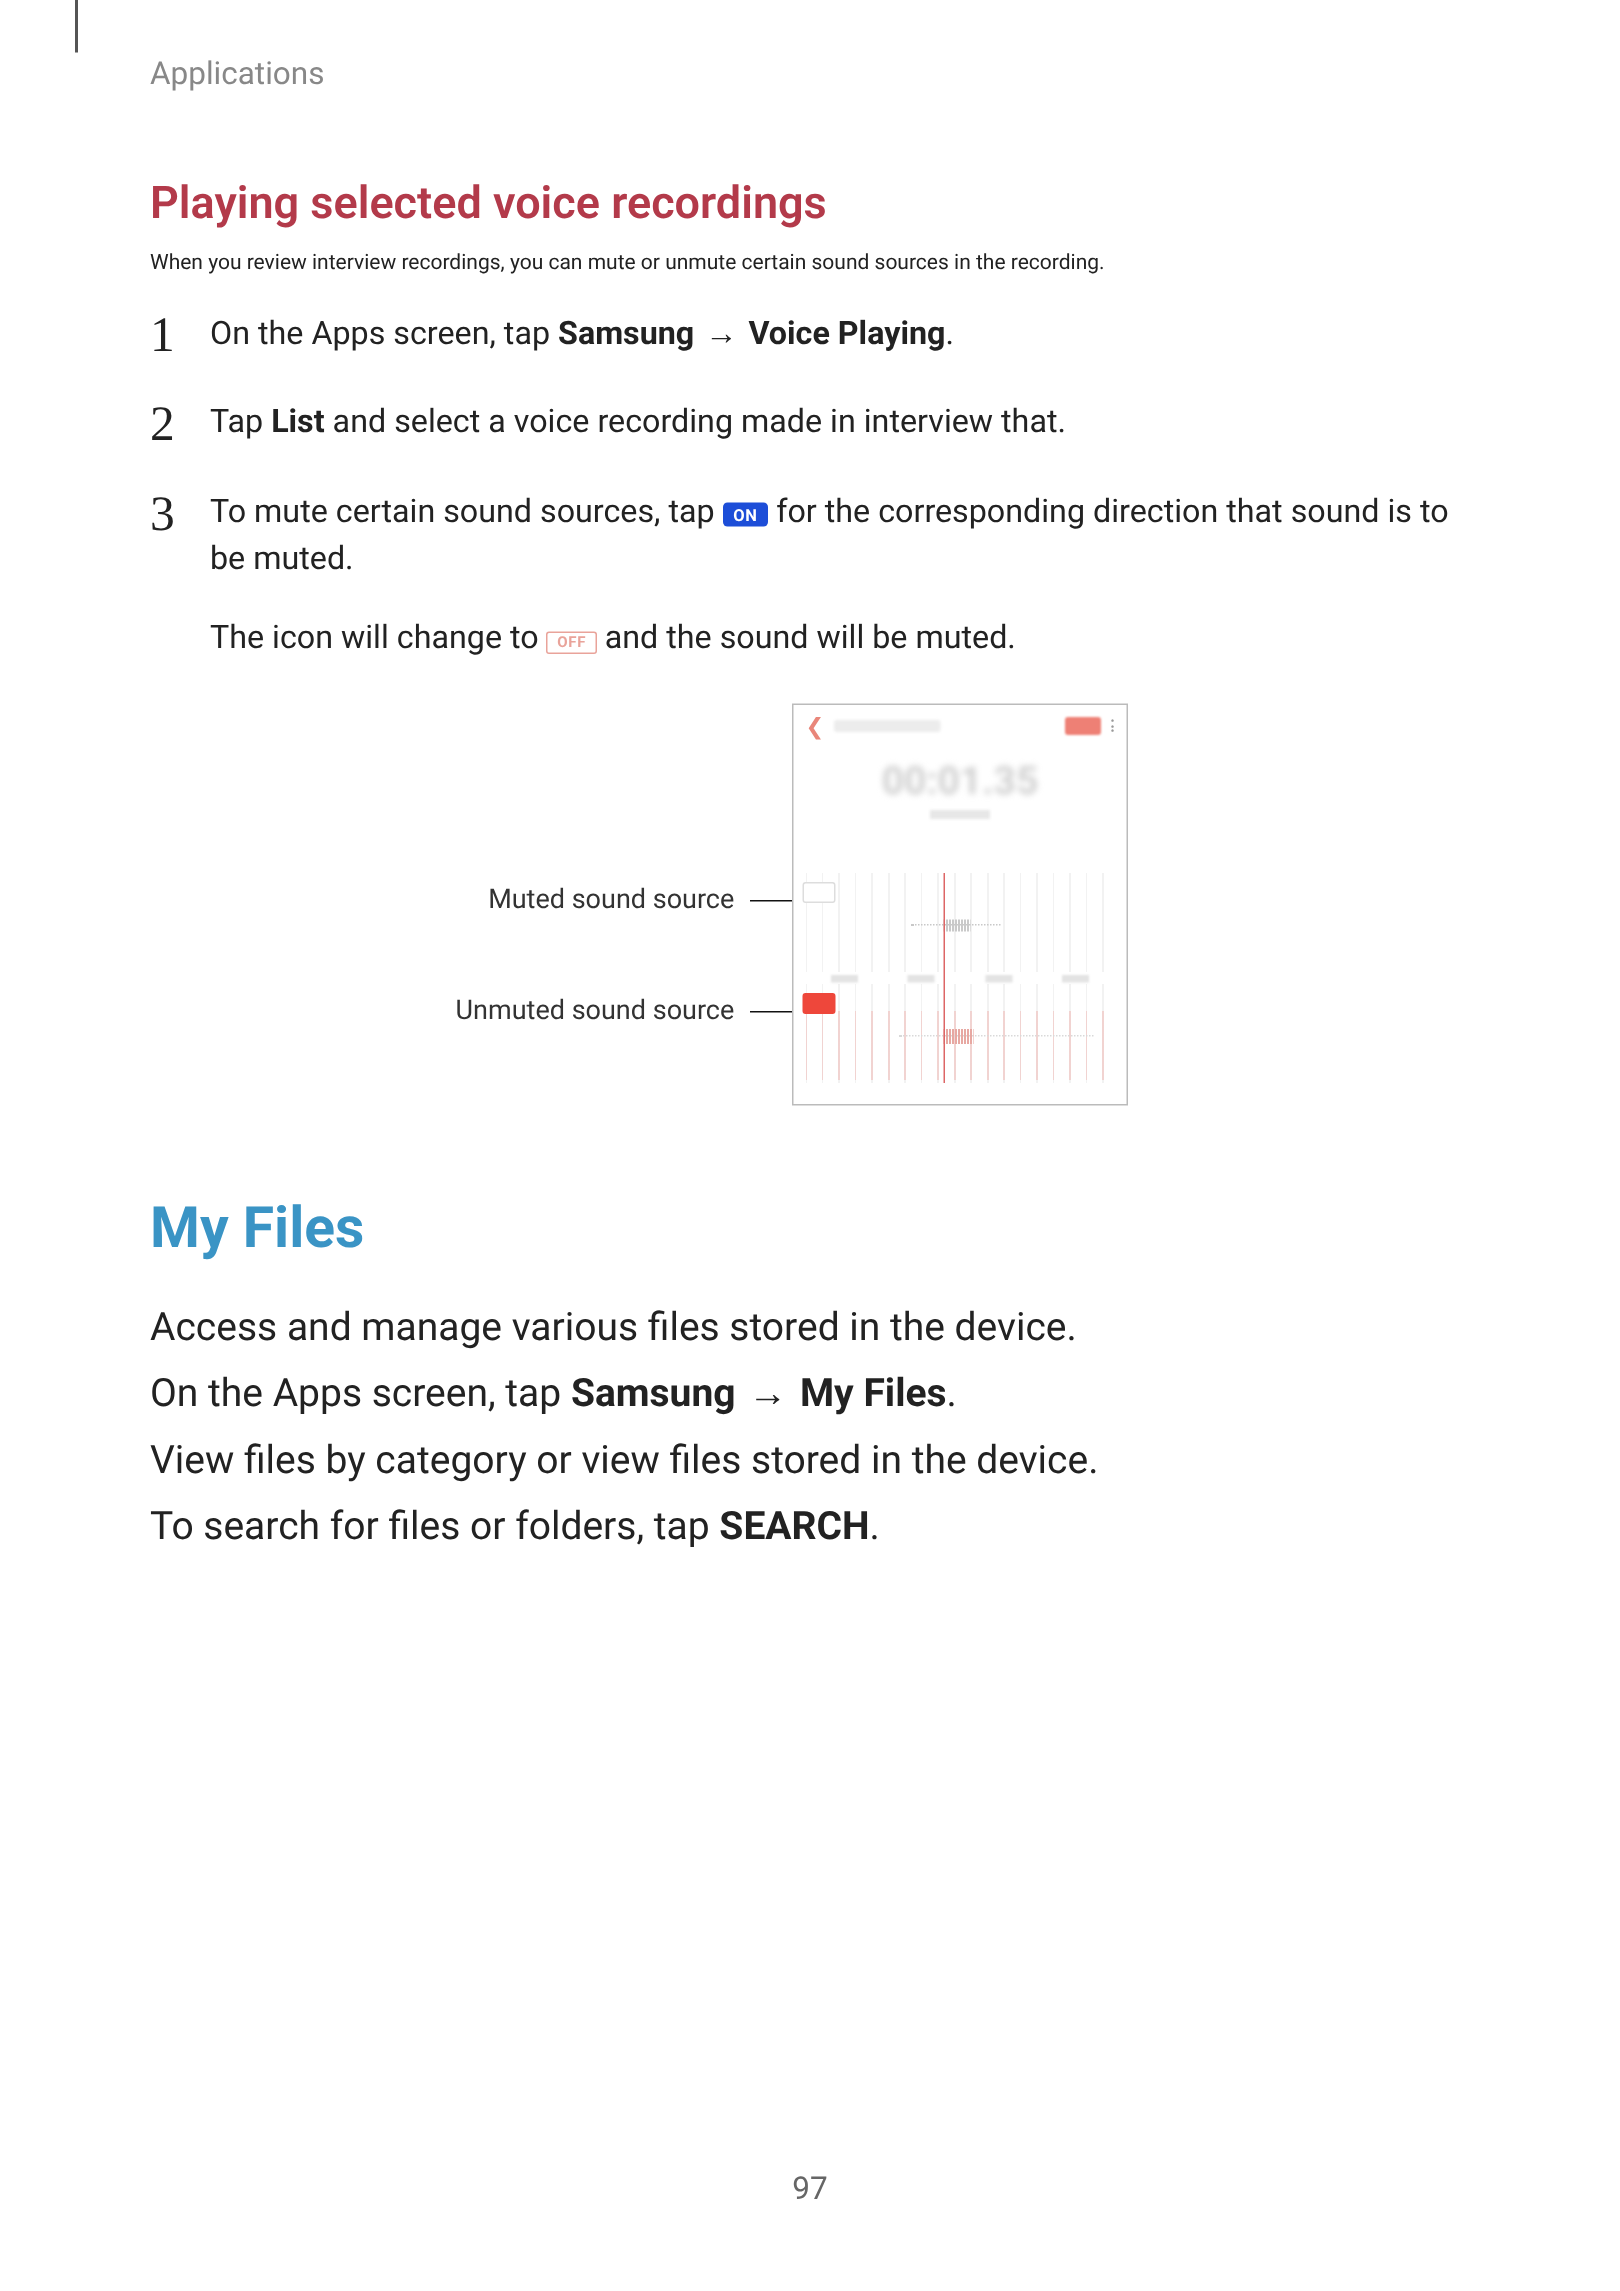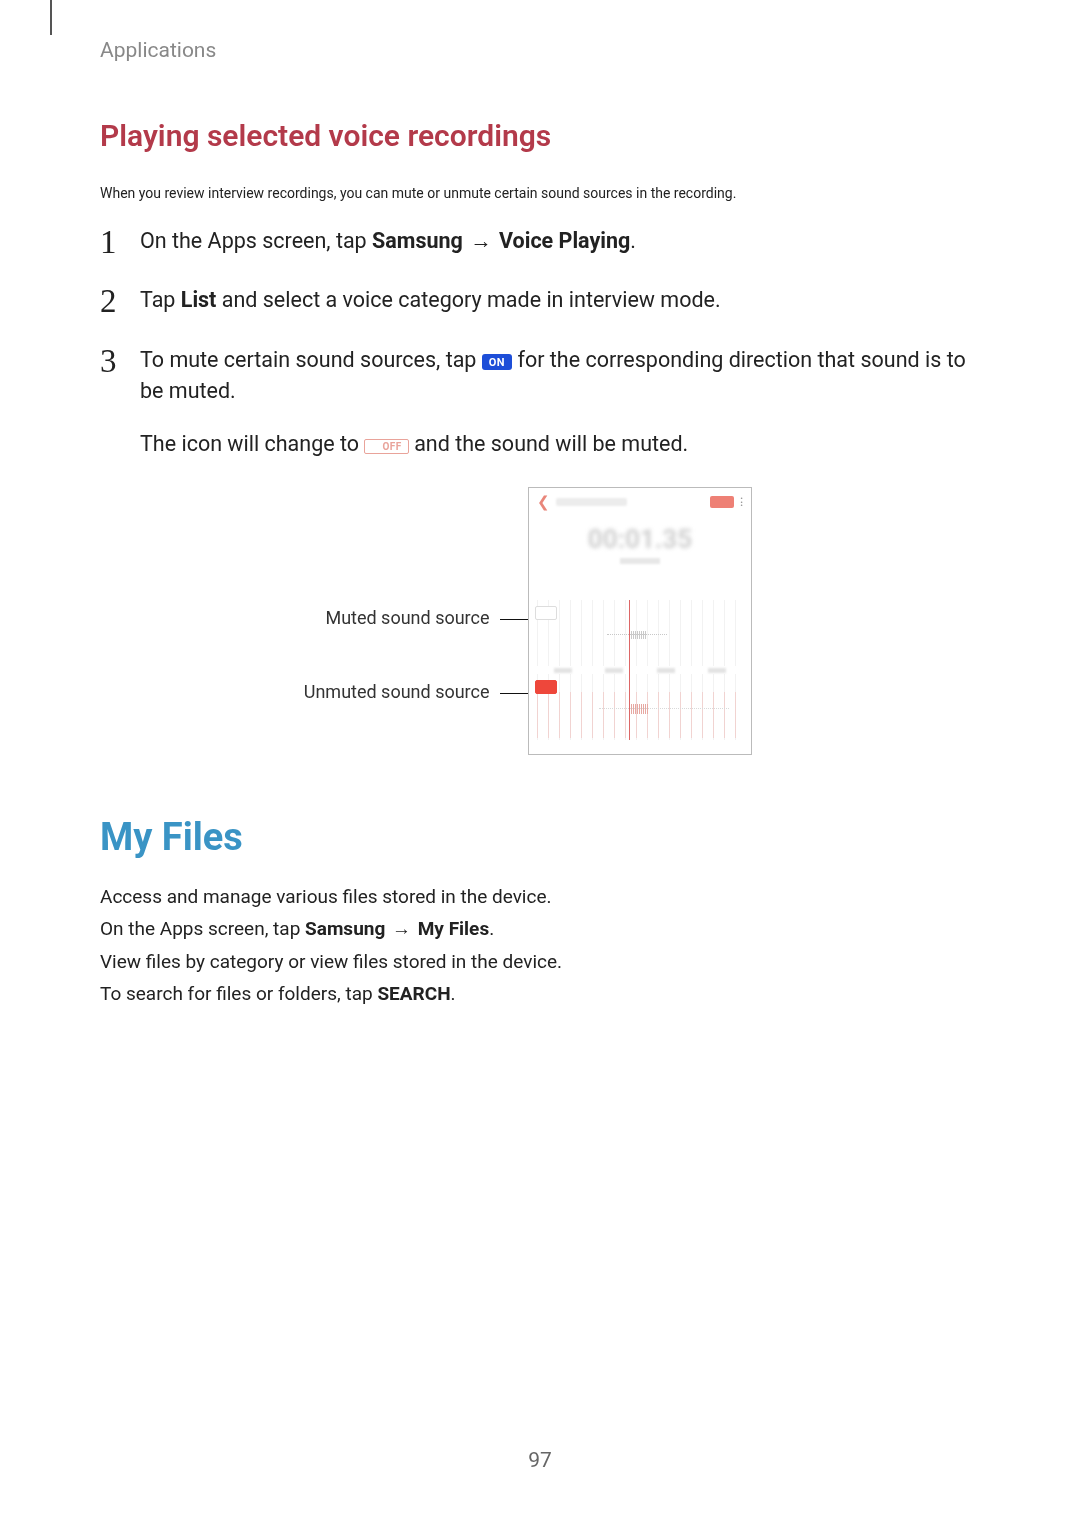--- a/index.html
+++ b/index.html
@@ -23,21 +23,21 @@
   }
   .breadcrumb {
     color: #888;
     font-size: 21px;
     margin-bottom: 56px;
   }
   h2.section-title {
     color: #b33a4a;
     font-size: 30px;
     font-weight: 600;
-    margin-bottom: 30px;
+    margin-bottom: 12px;
   }
   p.body {
     font-size: 14px;
     line-height: 1.45;
     color: #222;
     margin-bottom: 18px;
   }
   ol.steps {
     list-style: none;
     counter-reset: step;
@@ -80,21 +80,21 @@
   }
   .icon-off {
     display: inline-block;
     border: 1.5px solid #e9a39a;
     color: #e9a39a;
     background: #fff;
     font-size: 10px;
     font-weight: 700;
     letter-spacing: 0.5px;
     border-radius: 2px;
-    padding: 1px 6px 1px 17px;
+    padding: 1px 6px 1px 6px;
     vertical-align: 1px;
     line-height: 1.1;
   }
   .icon-more {
     display: inline-block;
     vertical-align: -2px;
     width: 6px;
     height: 20px;
     position: relative;
     margin: 0 2px;
@@ -282,21 +282,21 @@
     background: repeating-linear-gradient(to right, rgba(238,71,59,0.18) 0 1px, transparent 1px 11px);
   }
 
   h1.myfiles {
     color: #3a94c5;
     font-size: 38px;
     font-weight: 700;
     margin: 0 0 22px 0;
   }
   .para {
-    font-size: 19px;
+    font-size: 26px;
     line-height: 1.7;
     color: #222;
   }
   .pagenum {
     position: absolute;
     bottom: 55px;
     left: 0;
     right: 0;
     text-align: center;
     color: #666;
@@ -313,21 +313,21 @@
 
   <h2 class="section-title">Playing selected voice recordings</h2>
 
   <p class="body">When you review interview recordings, you can mute or unmute certain sound sources in the recording.</p>
 
   <ol class="steps">
     <li>
       <span>On the Apps screen, tap </span><span class="bold">Samsung</span><span class="arrow"> → </span><span class="bold">Voice Playing</span><span>.</span>
     </li>
     <li>
-      <span>Tap </span><span class="bold">List</span><span> and select a voice category made in interview mode.</span>
+      <span>Tap </span><span class="bold">List</span><span> and select a voice recording made in interview that.</span>
     </li>
     <li>
       <span>To mute certain sound sources, tap </span>
       <span class="icon-on">ON</span>
       <span> for the corresponding direction that sound is to be muted.</span>
       <div class="substep">
         <span>The icon will change to </span>
         <span class="icon-off">OFF</span>
         <span> and the sound will be muted.</span>
       </div>

